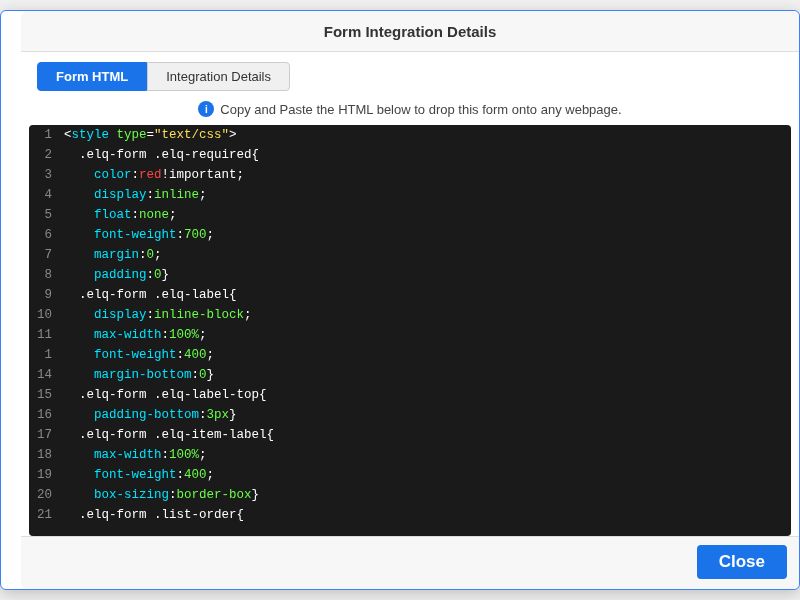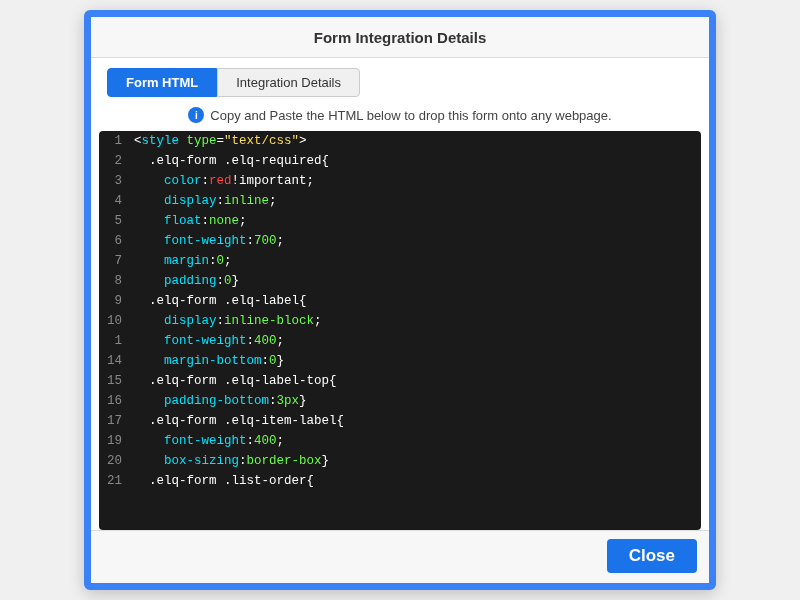--- a/index.html
+++ b/index.html
@@ -8,27 +8,28 @@
       background: #f0f0f0;
       display: flex;
       align-items: center;
       justify-content: center;
       width: 800px;
       height: 600px;
       overflow: hidden;
     }
     .modal {
       background: #ffffff;
-      border: 7px solid #3b82f6;
+      border: 1px solid #3b82f6;
       border-radius: 6px;
-      width: 632px;
+      width: 800px;
       height: 580px;
       display: flex;
       flex-direction: column;
       box-shadow: 0 4px 16px rgba(0,0,0,0.2);
+      padding-left: 20px;
     }
     .modal-header {
       padding: 12px 16px 10px;
       border-bottom: 1px solid #dddddd;
       text-align: center;
       background: #f7f7f7;
       border-radius: 6px 6px 0 0;
     }
     .modal-title {
       font-size: 15px;
@@ -192,40 +193,48 @@
     </tr>
           <tr>
       <td class="line-num">9</td>
       <td class="line-code">  <span class="kw-white">.elq-form .elq-label{</span></td>
     </tr>
           <tr>
       <td class="line-num">10</td>
       <td class="line-code">    <span class="kw-cyan">display</span><span class="kw-white">:</span><span class="kw-green">inline-block</span><span class="kw-white">;</span></td>
     </tr>
           <tr>
+      <td class="line-num">11</td>
+      <td class="line-code">    <span class="kw-cyan">max-width</span><span class="kw-white">:</span><span class="kw-green">100%</span><span class="kw-white">;</span></td>
+    </tr>
+          <tr>
       <td class="line-num">1</td>
       <td class="line-code">    <span class="kw-cyan">font-weight</span><span class="kw-white">:</span><span class="kw-green">400</span><span class="kw-white">;</span></td>
     </tr>
           <tr>
       <td class="line-num">14</td>
       <td class="line-code">    <span class="kw-cyan">margin-bottom</span><span class="kw-white">:</span><span class="kw-green">0</span><span class="kw-white">}</span></td>
     </tr>
           <tr>
       <td class="line-num">15</td>
       <td class="line-code">  <span class="kw-white">.elq-form .elq-label-top{</span></td>
     </tr>
           <tr>
       <td class="line-num">16</td>
       <td class="line-code">    <span class="kw-cyan">padding-bottom</span><span class="kw-white">:</span><span class="kw-green">3px</span><span class="kw-white">}</span></td>
     </tr>
           <tr>
       <td class="line-num">17</td>
       <td class="line-code">  <span class="kw-white">.elq-form .elq-item-label{</span></td>
     </tr>
           <tr>
+      <td class="line-num">18</td>
+      <td class="line-code">    <span class="kw-cyan">max-width</span><span class="kw-white">:</span><span class="kw-green">100%</span><span class="kw-white">;</span></td>
+    </tr>
+          <tr>
       <td class="line-num">19</td>
       <td class="line-code">    <span class="kw-cyan">font-weight</span><span class="kw-white">:</span><span class="kw-green">400</span><span class="kw-white">;</span></td>
     </tr>
           <tr>
       <td class="line-num">20</td>
       <td class="line-code">    <span class="kw-cyan">box-sizing</span><span class="kw-white">:</span><span class="kw-green">border-box</span><span class="kw-white">}</span></td>
     </tr>
           <tr>
       <td class="line-num">21</td>
       <td class="line-code">  <span class="kw-white">.elq-form .list-order{</span></td>

